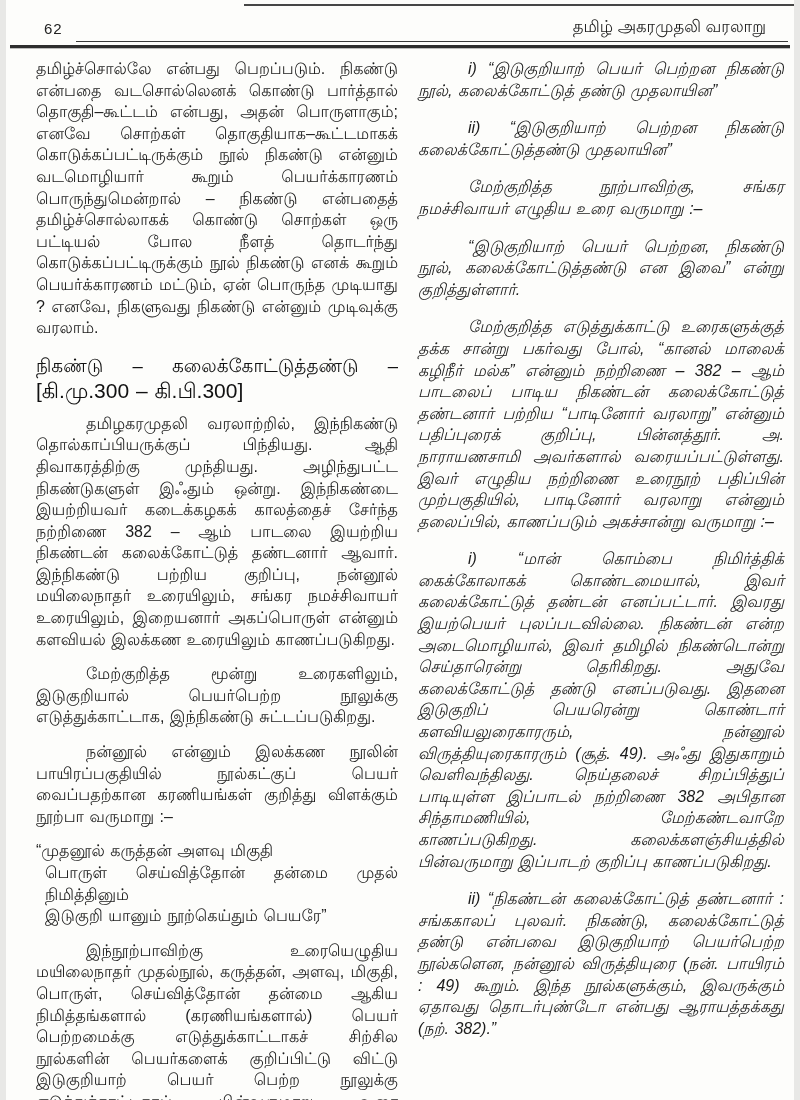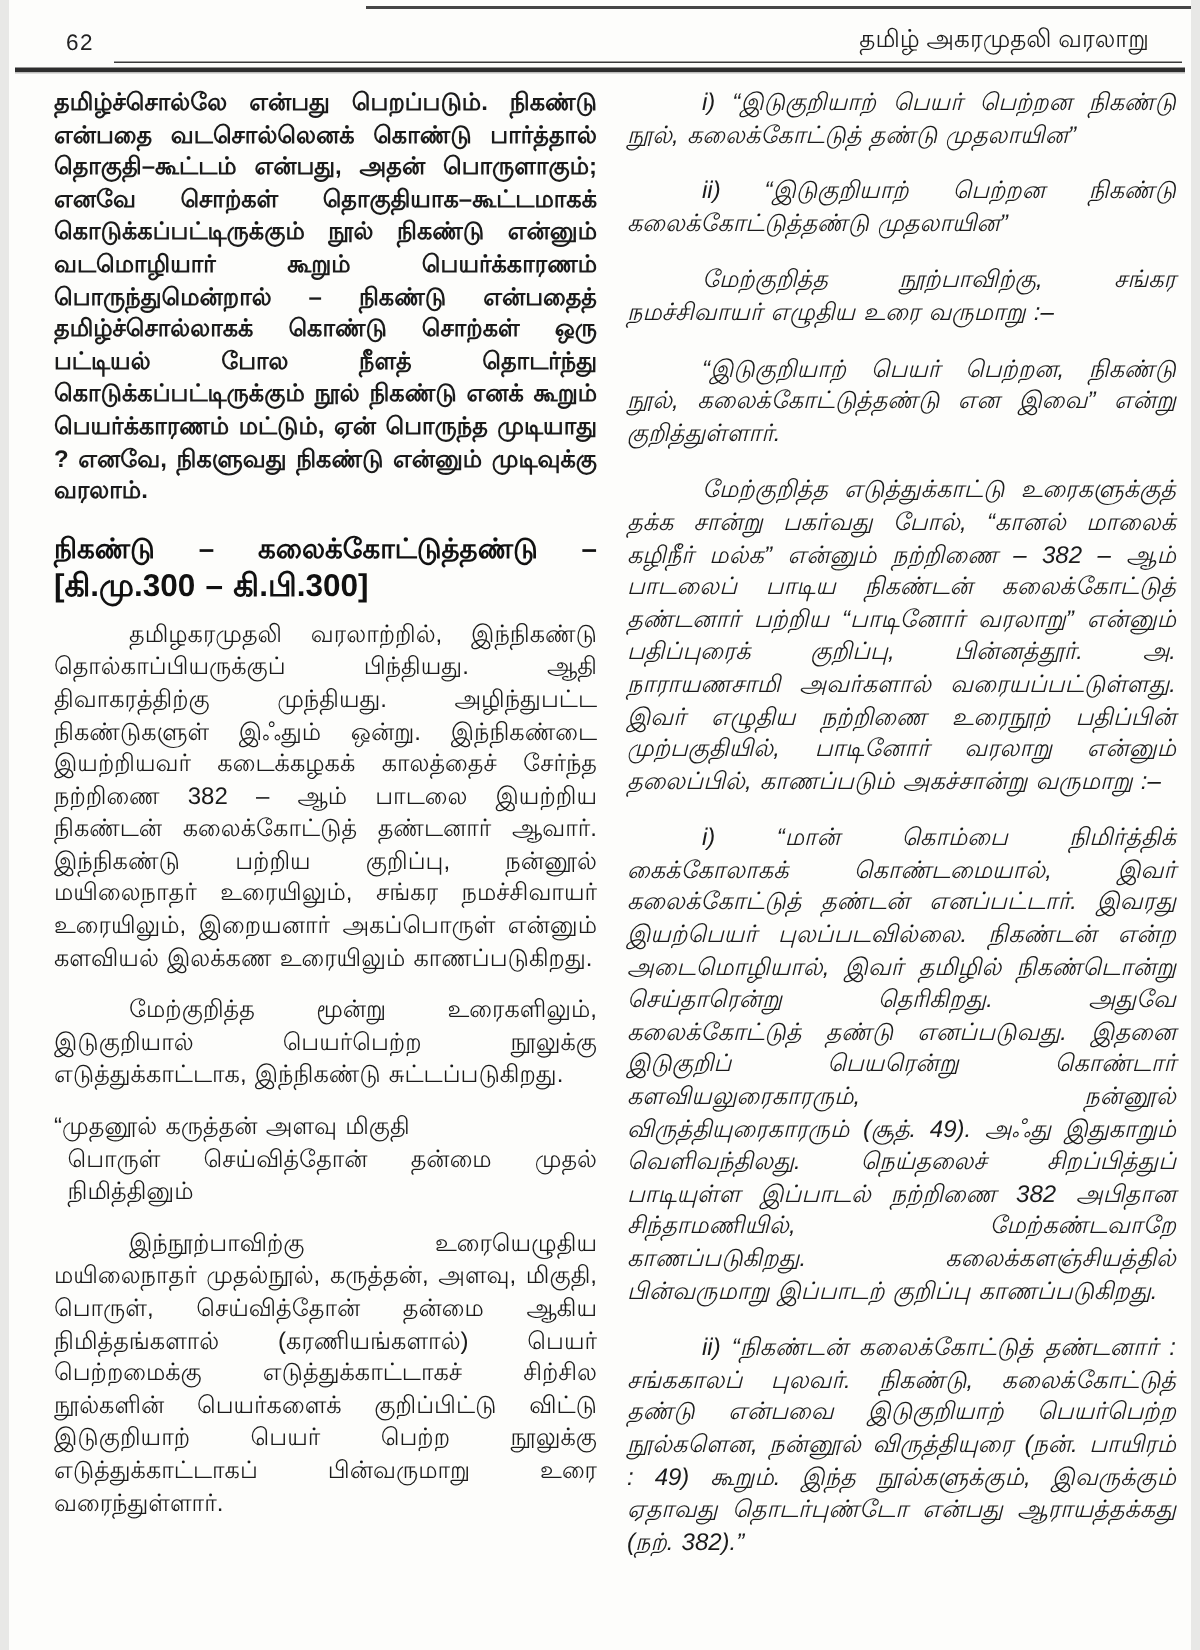--- a/index.html
+++ b/index.html
@@ -36,24 +36,24 @@
   .col{
     position:absolute;top:58px;
     font-size:16px;line-height:21.6px;
     text-align:justify;
     word-spacing:1px;
   }
   .col-left{left:30px;width:362px;}
   .col-right{left:412px;width:366px;}
   .para{margin:0 0 13px 0;text-indent:50px;}
   .col-right .para{margin-bottom:16px;font-style:italic;}
-  .para.noindent{text-indent:0;font-weight:bold;}
+  .para.noindent{text-indent:0;}
   .heading{
     margin:14px 0 10px 0;
-    font-weight:700;color:#111;
+    font-weight:400;color:#111;
   }
   .h-line{
     font-size:18.5px;line-height:26px;
     text-align:justify;text-align-last:justify;
   }
   .h-sub{
     font-size:21px;line-height:24px;
     text-align:left;text-align-last:left;
   }
   .verse{margin:0 0 13px 0;}
@@ -74,23 +74,25 @@
   <div class="head-rule-thick"></div>
 
   <div class="col col-left">
       <p class="para noindent">தமிழ்ச்சொல்லே என்பது பெறப்படும். நிகண்டு என்பதை வடசொல்லெனக் கொண்டு பார்த்தால் தொகுதி–கூட்டம் என்பது, அதன் பொருளாகும்; எனவே சொற்கள் தொகுதியாக–கூட்டமாகக் கொடுக்கப்பட்டிருக்கும் நூல் நிகண்டு என்னும் வடமொழியார் கூறும் பெயர்க்காரணம் பொருந்துமென்றால் – நிகண்டு என்பதைத் தமிழ்ச்சொல்லாகக் கொண்டு சொற்கள் ஒரு பட்டியல் போல நீளத் தொடர்ந்து கொடுக்கப்பட்டிருக்கும் நூல் நிகண்டு எனக் கூறும் பெயர்க்காரணம் மட்டும், ஏன் பொருந்த முடியாது ? எனவே, நிகளுவது நிகண்டு என்னும் முடிவுக்கு வரலாம்.</p>
       <div class="heading">
         <div class="h-line">நிகண்டு – கலைக்கோட்டுத்தண்டு –</div>
         <div class="h-sub">[கி.மு.300 – கி.பி.300]</div>
       </div>
       <p class="para">தமிழகரமுதலி வரலாற்றில், இந்நிகண்டு தொல்காப்பியருக்குப் பிந்தியது. ஆதி திவாகரத்திற்கு முந்தியது. அழிந்துபட்ட நிகண்டுகளுள் இஃதும் ஒன்று. இந்நிகண்டை இயற்றியவர் கடைக்கழகக் காலத்தைச் சேர்ந்த நற்றிணை 382 – ஆம் பாடலை இயற்றிய நிகண்டன் கலைக்கோட்டுத் தண்டனார் ஆவார். இந்நிகண்டு பற்றிய குறிப்பு, நன்னூல் மயிலைநாதர் உரையிலும், சங்கர நமச்சிவாயர் உரையிலும், இறையனார் அகப்பொருள் என்னும் களவியல் இலக்கண உரையிலும் காணப்படுகிறது.</p>
       <p class="para">மேற்குறித்த மூன்று உரைகளிலும், இடுகுறியால் பெயர்பெற்ற நூலுக்கு எடுத்துக்காட்டாக, இந்நிகண்டு சுட்டப்படுகிறது.</p>
+      <p class="para">நன்னூல் என்னும் இலக்கண நூலின் பாயிரப்பகுதியில் நூல்கட்குப் பெயர் வைப்பதற்கான கரணியங்கள் குறித்து விளக்கும் நூற்பா வருமாறு :–</p>
       <div class="verse">
         <div class="verse-line">“முதனூல் கருத்தன் அளவு மிகுதி</div>
         <div class="verse-line cont">பொருள் செய்வித்தோன் தன்மை முதல் நிமித்தினும்</div>
+        <div class="verse-line cont">இடுகுறி யானும் நூற்கெய்தும் பெயரே”</div>
       </div>
       <p class="para">இந்நூற்பாவிற்கு உரையெழுதிய மயிலைநாதர் முதல்நூல், கருத்தன், அளவு, மிகுதி, பொருள், செய்வித்தோன் தன்மை ஆகிய நிமித்தங்களால் (கரணியங்களால்) பெயர் பெற்றமைக்கு எடுத்துக்காட்டாகச் சிற்சில நூல்களின் பெயர்களைக் குறிப்பிட்டு விட்டு இடுகுறியாற் பெயர் பெற்ற நூலுக்கு எடுத்துக்காட்டாகப் பின்வருமாறு உரை வரைந்துள்ளார்.</p>
     </div>
 
   <div class="col col-right">
       <p class="para">i) “இடுகுறியாற் பெயர் பெற்றன நிகண்டு நூல், கலைக்கோட்டுத் தண்டு முதலாயின”</p>
       <p class="para">ii) “இடுகுறியாற் பெற்றன நிகண்டு கலைக்கோட்டுத்தண்டு முதலாயின”</p>
       <p class="para">மேற்குறித்த நூற்பாவிற்கு, சங்கர நமச்சிவாயர் எழுதிய உரை வருமாறு :–</p>
       <p class="para">“இடுகுறியாற் பெயர் பெற்றன, நிகண்டு நூல், கலைக்கோட்டுத்தண்டு என இவை” என்று குறித்துள்ளார்.</p>
       <p class="para">மேற்குறித்த எடுத்துக்காட்டு உரைகளுக்குத் தக்க சான்று பகர்வது போல், “கானல் மாலைக் கழிநீர் மல்க” என்னும் நற்றிணை – 382 – ஆம் பாடலைப் பாடிய நிகண்டன் கலைக்கோட்டுத் தண்டனார் பற்றிய “பாடினோர் வரலாறு” என்னும் பதிப்புரைக் குறிப்பு, பின்னத்தூர். அ. நாராயணசாமி அவர்களால் வரையப்பட்டுள்ளது. இவர் எழுதிய நற்றிணை உரைநூற் பதிப்பின் முற்பகுதியில், பாடினோர் வரலாறு என்னும் தலைப்பில், காணப்படும் அகச்சான்று வருமாறு :–</p>

